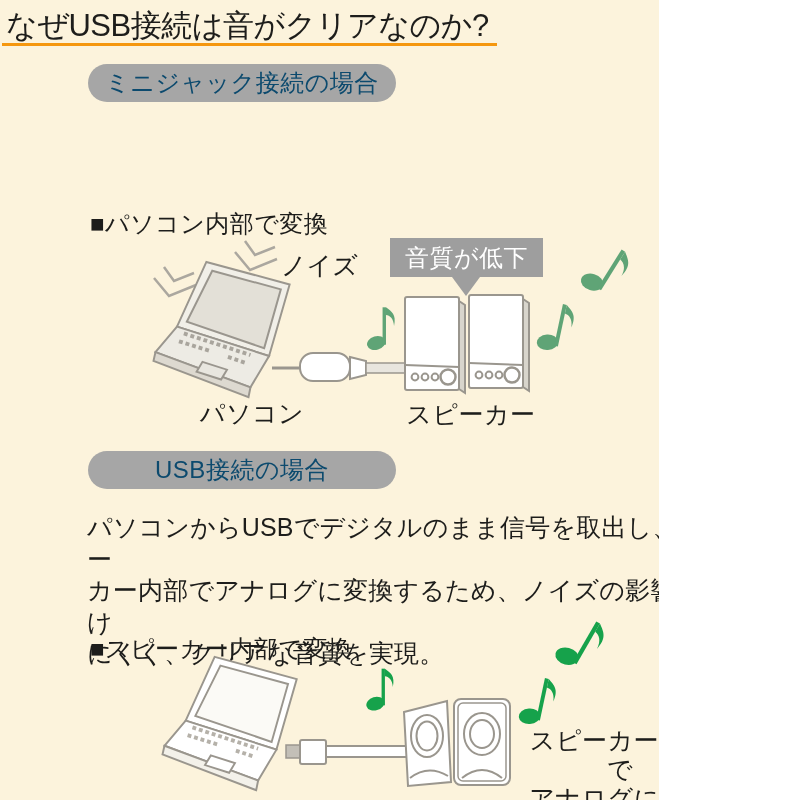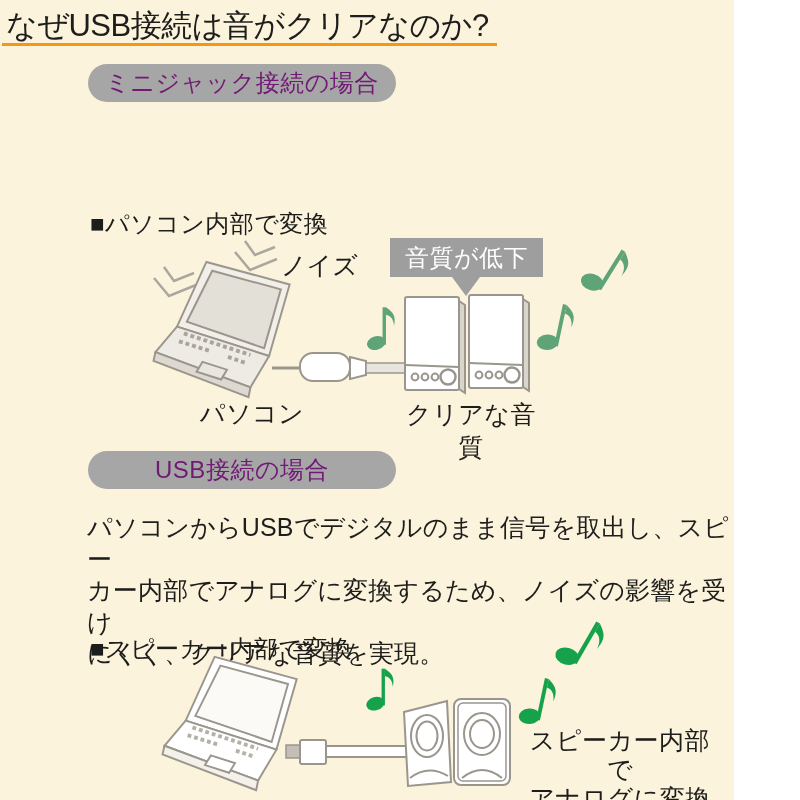--- a/index.html
+++ b/index.html
@@ -1,36 +1,37 @@
 <!DOCTYPE html>
 <html><head>
 <meta charset="utf-8">
 <style>
   html,body{margin:0;padding:0;}
   .page{
     position:relative;
-    width:734px;height:800px;
+    width:638px;height:800px;
     background:#fcf3dc;
     font-family:"Liberation Sans",sans-serif;
     color:#1d1d1b;
     overflow:hidden;
+    padding-left:21px;
   }
   .title{
     position:absolute;left:6px;top:5px;
     font-size:31px;font-weight:500;letter-spacing:-0.5px;
     white-space:nowrap;
   }
   .title-underline{
     position:absolute;left:2px;top:43px;width:495px;height:3px;
     background:#f5970f;
   }
   .pill{
     position:absolute;left:88px;width:308px;height:38px;
     background:#a6a6a6;border-radius:19px;
-    color:#701a75;font-size:24px;
+    color:#0c4a6e;font-size:24px;
     display:flex;align-items:center;justify-content:center;
     letter-spacing:0.5px;
   }
   .pill-minijack{top:64px;}
   .pill-usb{top:451px;}
   .body-text{
     position:absolute;left:87px;width:660px;
     font-size:25px;line-height:31.5px;
     white-space:pre-line;letter-spacing:0.2px;
   }
@@ -162,21 +163,21 @@
       <use href="#note8"></use>
     </svg>
   <svg class="note note-muted" style="left:538px;top:296px;transform:rotate(12deg)" width="42" height="58" viewBox="0 0 40 60">
       <use href="#note8"></use>
     </svg>
   <svg class="note note-muted" style="left:586px;top:238px;transform:rotate(32deg)" width="48" height="62" viewBox="0 0 40 60">
       <use href="#note8"></use>
     </svg>
 
   <div class="diagram-label label-pc1">パソコン</div>
-  <div class="diagram-label label-sp1">クリアな音質</div>
+  <div class="diagram-label label-sp1">スピーカー</div>
 
   <div class="pill pill-usb">USB接続の場合</div>
   <div class="body-text body-usb">パソコンからUSBでデジタルのまま信号を取出し、スピー
 カー内部でアナログに変換するため、ノイズの影響を受け
 にくく、クリアな音質を実現。</div>
   <div class="subheading sub-usb">■スピーカー内部で変換</div>
 
 
   <svg class="art" style="left:158px;top:655px" width="150" height="140" viewBox="0 0 150 145">
     <g>

